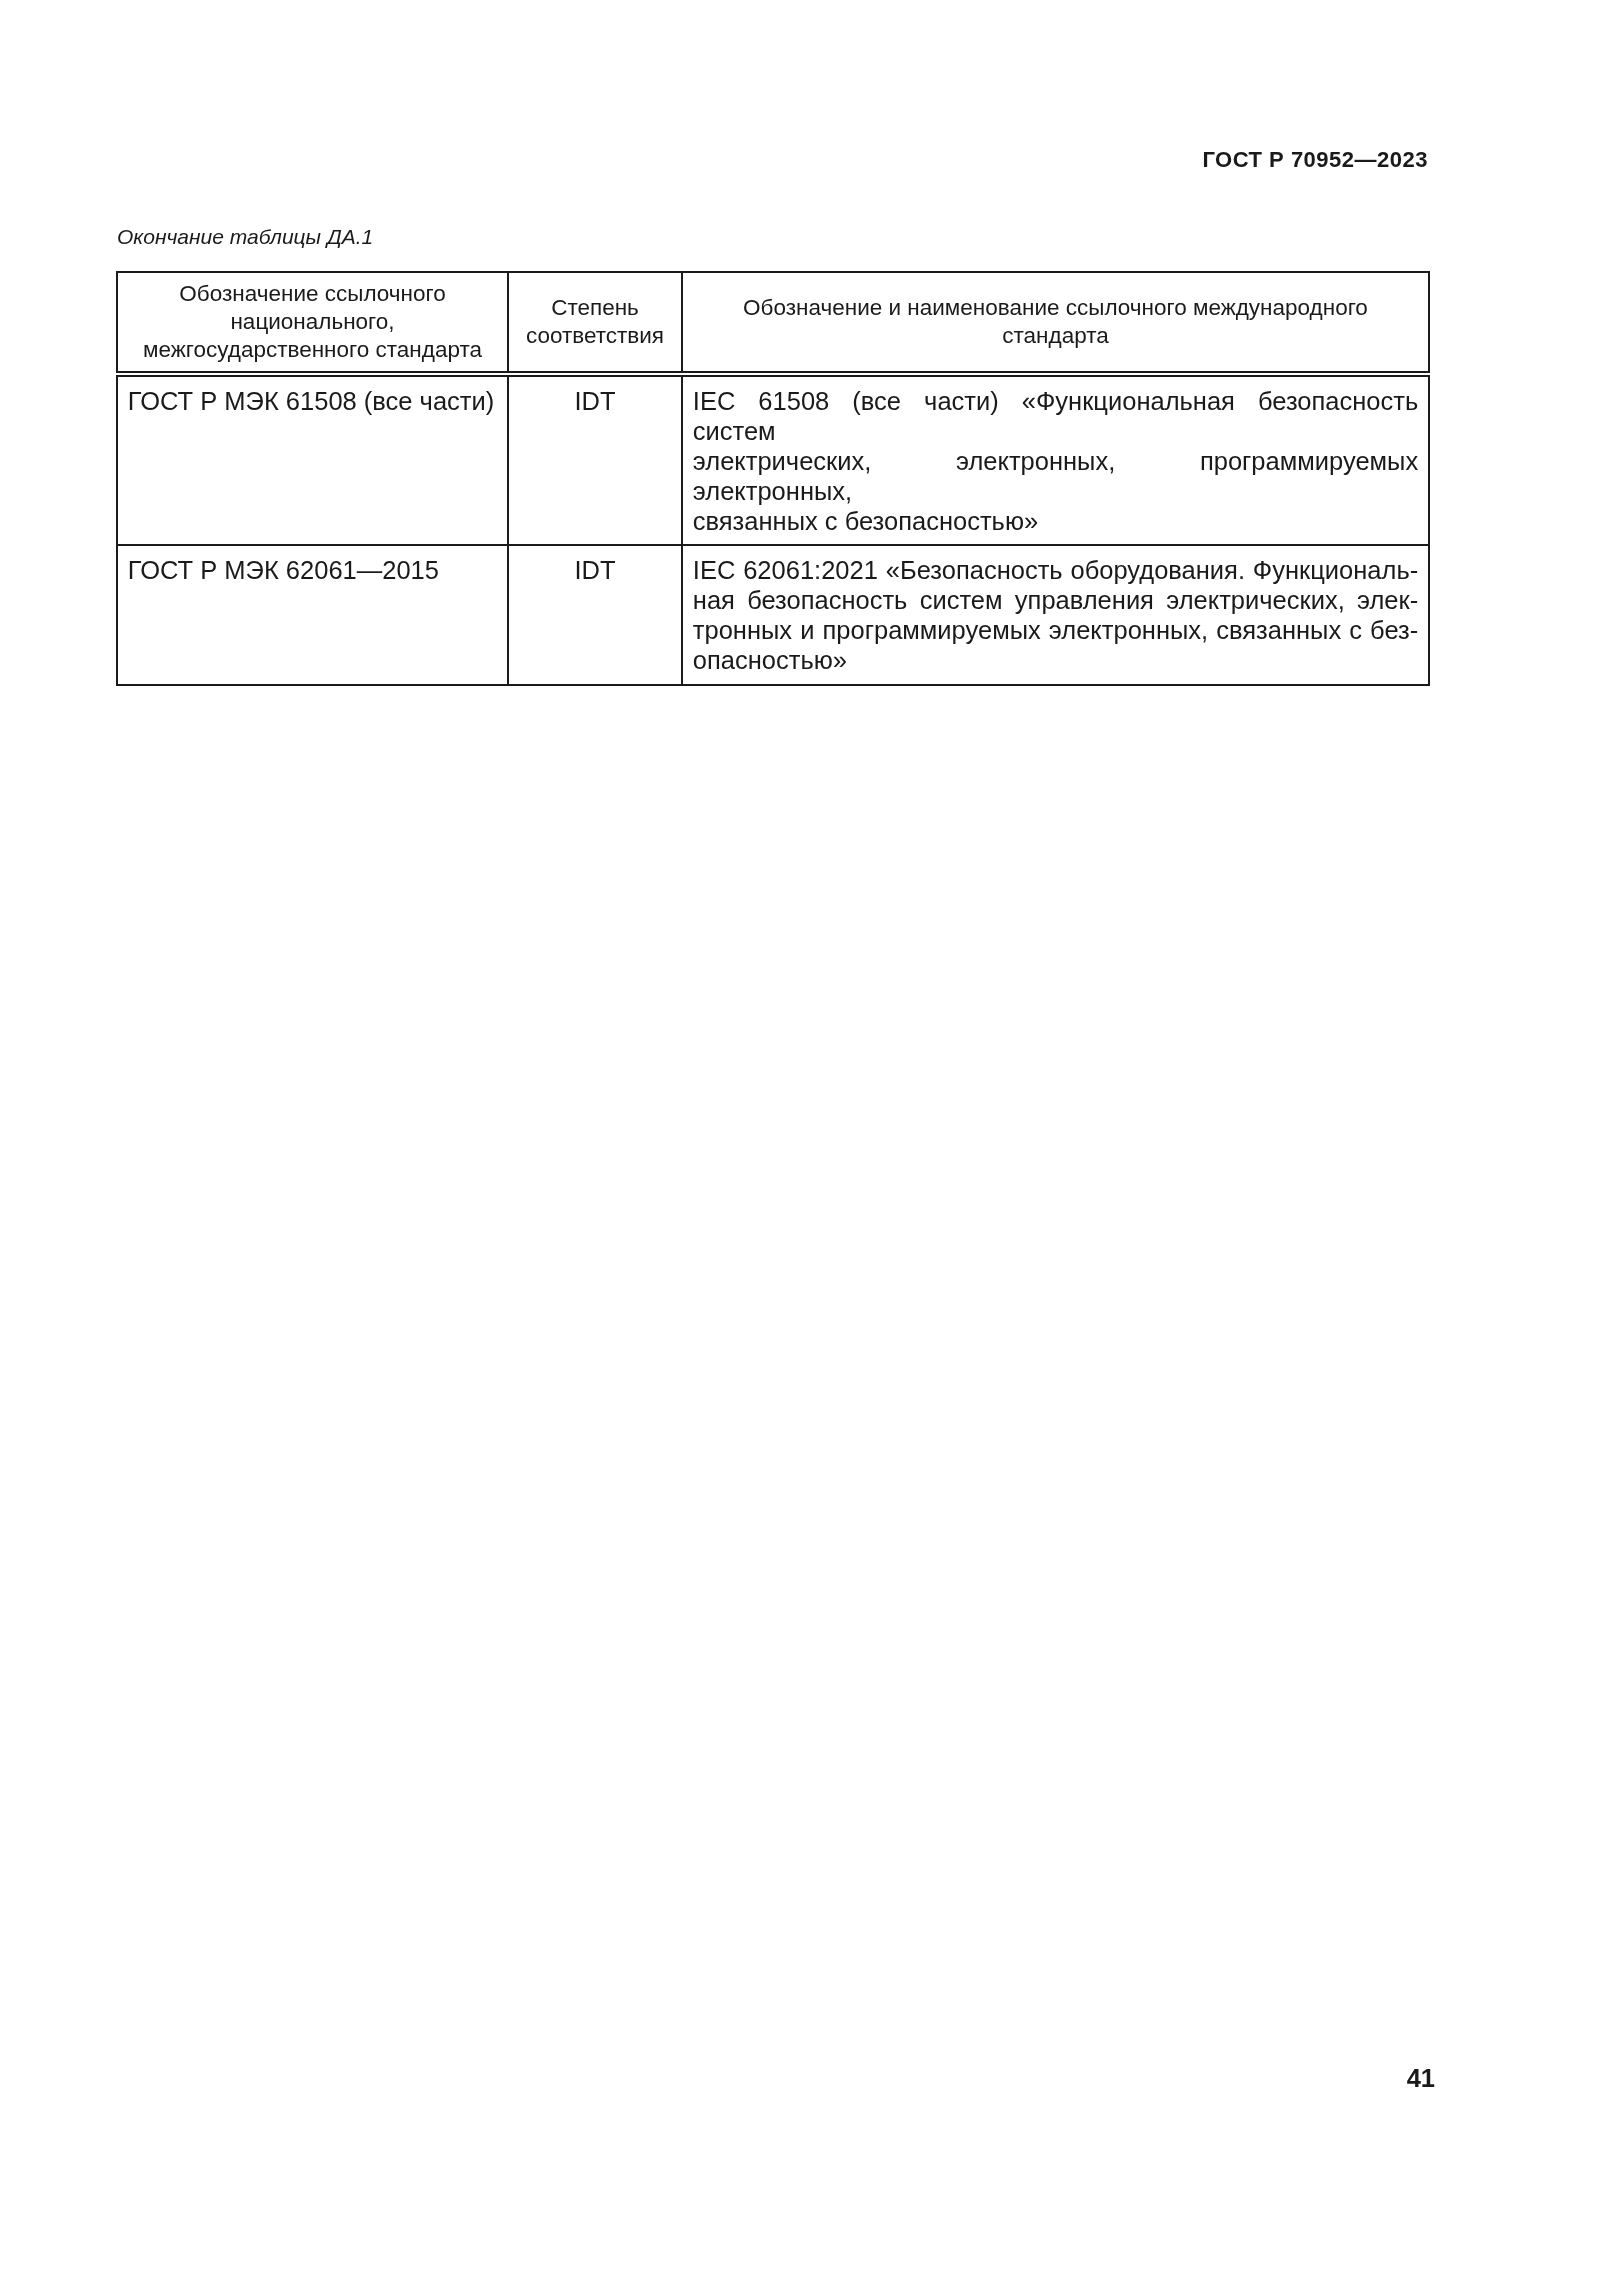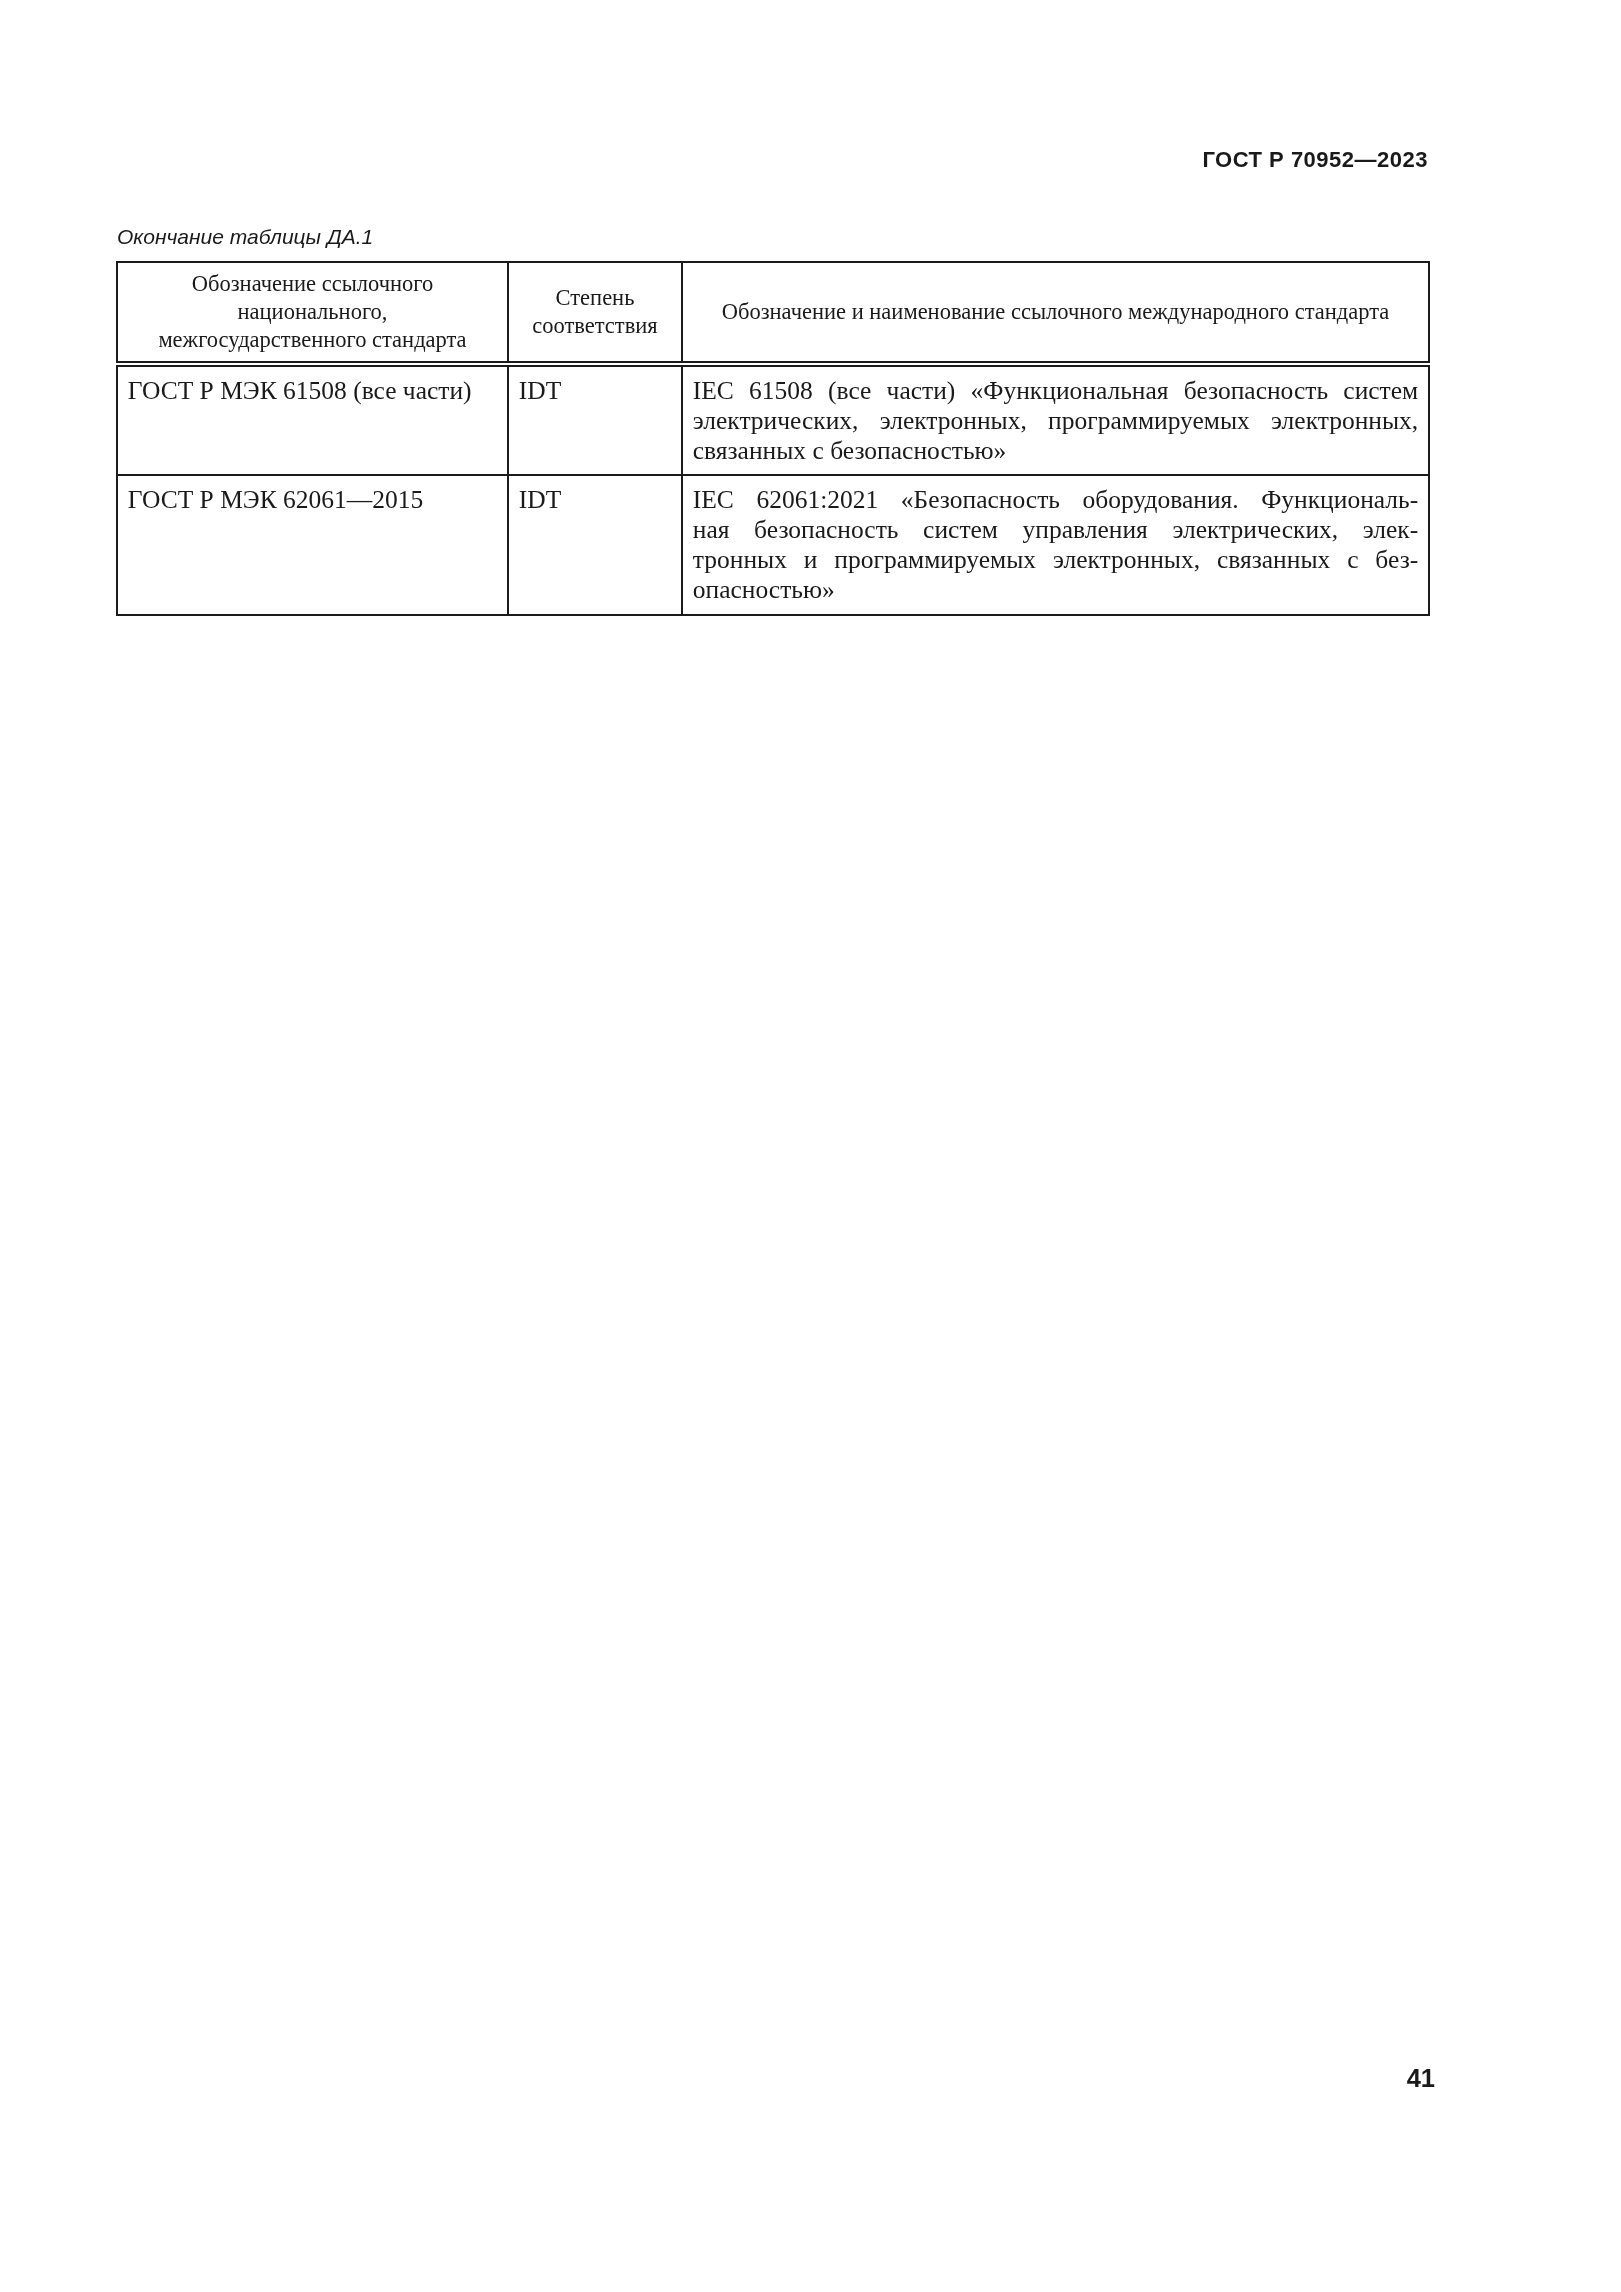--- a/index.html
+++ b/index.html
@@ -27,28 +27,27 @@
   .table-caption {
     position: absolute;
     top: 225px;
     left: 117px;
     font-style: italic;
     font-size: 21px;
   }
 
   table.std-table {
     position: absolute;
-    top: 261px;
+    top: 271px;
     left: 116px;
     width: 1312px;
     border-collapse: collapse;
     table-layout: fixed;
     border: 2.9px solid #1b1b1b;
     font-size: 25.5px;
-    font-family: Liberation Serif, serif;
   }
   col.c1 { width: 391px; }
   col.c2 { width: 174px; }
   col.c3 { width: 747px; }
 
   table.std-table th {
     border: 2px solid #1b1b1b;
     border-bottom: 6.9px double #1b1b1b;
     font-weight: normal;
     font-size: 22.5px;
@@ -62,21 +61,21 @@
   table.std-table td {
     border: 2px solid #1b1b1b;
     vertical-align: top;
     padding: 8.8px 9.8px 8.8px 9.8px;
     line-height: 30px;
   }
 
   tr.row-1 { height: 105px; margin-left: 40px; }
   tr.row-2 { height: 133px; }
 
-  td.cell-degree { }
+  td.cell-degree { text-align: center; }
   td.cell-intl { padding: 8.8px 7.8px 8.8px 8.8px; }
 
   .justify-lines .jline {
     text-align: justify;
     text-align-last: justify;
   }
   .justify-lines .jline:last-child {
     text-align: right;
     text-align-last: left;
   }

